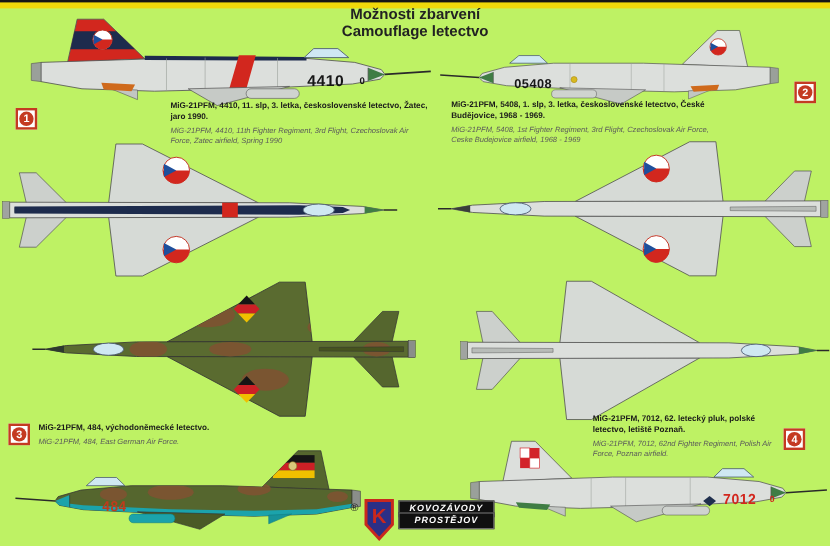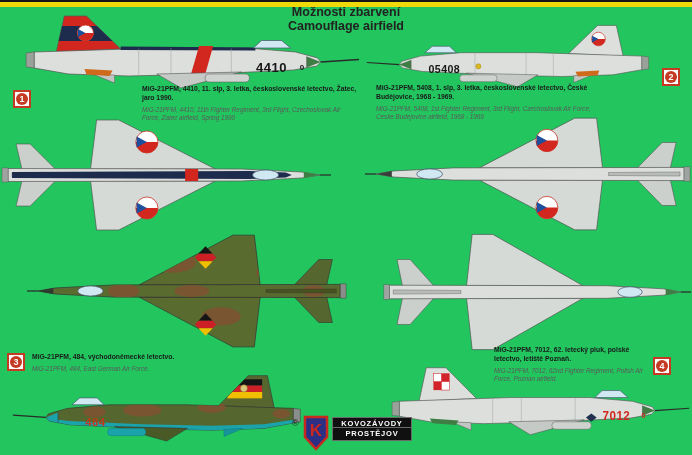--- a/index.html
+++ b/index.html
@@ -1,48 +1,48 @@
 <!DOCTYPE html>
 <html><head>
 <meta charset="utf-8">
 <style>
   html,body{margin:0;padding:0;background:#888;}
   #sheet{
-    position:relative;width:692px;height:455px;background:#22c55e;
+    position:relative;width:692px;height:455px;background:#bef264;
     overflow:hidden;font-family:"Liberation Sans",sans-serif;color:#111;
   }
   .abs{position:absolute;}
   #topbar{top:0;left:0;width:692px;height:5px;background:#f0d90a;border-top:2px solid #151515;}
   #title{top:5px;left:0;width:692px;text-align:center;line-height:1.15;}
   #title .t{font-size:12.5px;font-weight:bold;color:#222;}
   svg{display:block;}
   svg text{font-family:"Liberation Sans",sans-serif;}
   .cap p{margin:0;line-height:1.3;}
   .cap-cz{font-size:6.8px;font-weight:bold;color:#1a1a1a;}
   .cap-en{font-size:6.3px;font-style:italic;color:#5a5a5a;margin-top:3px !important;}
   .marker{width:14px;height:14px;border:2px solid #c43a22;background:#fff;}
   .marker span{position:absolute;left:1px;top:1px;width:12px;height:12px;border-radius:50%;
     background:#c43a22;color:#fff;font-size:9px;font-weight:bold;text-align:center;line-height:12px;}
   #logo{left:292px;top:415px;width:126px;height:37px;}
   #logo .reg{position:absolute;left:0;top:3px;font-size:9px;color:#222;}
   #logo .shield{position:absolute;left:11px;top:0;}
   #logo .bar{position:absolute;left:40px;width:78px;height:12px;background:#101010;border:1px solid #6a6a6a;
-    color:#fff;font-size:7.5px;font-weight:bold;letter-spacing:.8px;text-align:center;line-height:12px;}
+    color:#fff;font-size:7.5px;font-weight:bold;letter-spacing:.8px;text-align:center;line-height:12px;font-style:italic;}
   #logo .bar1{top:2px;} #logo .bar2{top:12px;}
 </style>
 </head>
 <body>
 
 <div id="sheet">
 
   <div id="topbar" class="abs"></div>
 
   <div id="title" class="abs">
     <div class="t">Možnosti zbarvení</div>
-    <div class="t">Camouflage airfield</div>
+    <div class="t">Camouflage letectvo</div>
   </div>
 
   <svg class="abs" style="left:8px;top:12px" width="352" height="88" viewBox="0 0 350 88" preserveAspectRatio="none">
     <defs>
         <clipPath id="a1fin">
           <polygon points="112,37 78,4 56,4 48,40"></polygon>
         </clipPath>
       </defs>
     <polygon points="28,46 58,40 86,46 54,52" fill="#c2c6c2" stroke="#555" stroke-width=".6"></polygon>
     <polygon points="112,37 78,4 56,4 48,40" fill="#d2271e" stroke="#555" stroke-width=".7"></polygon>

